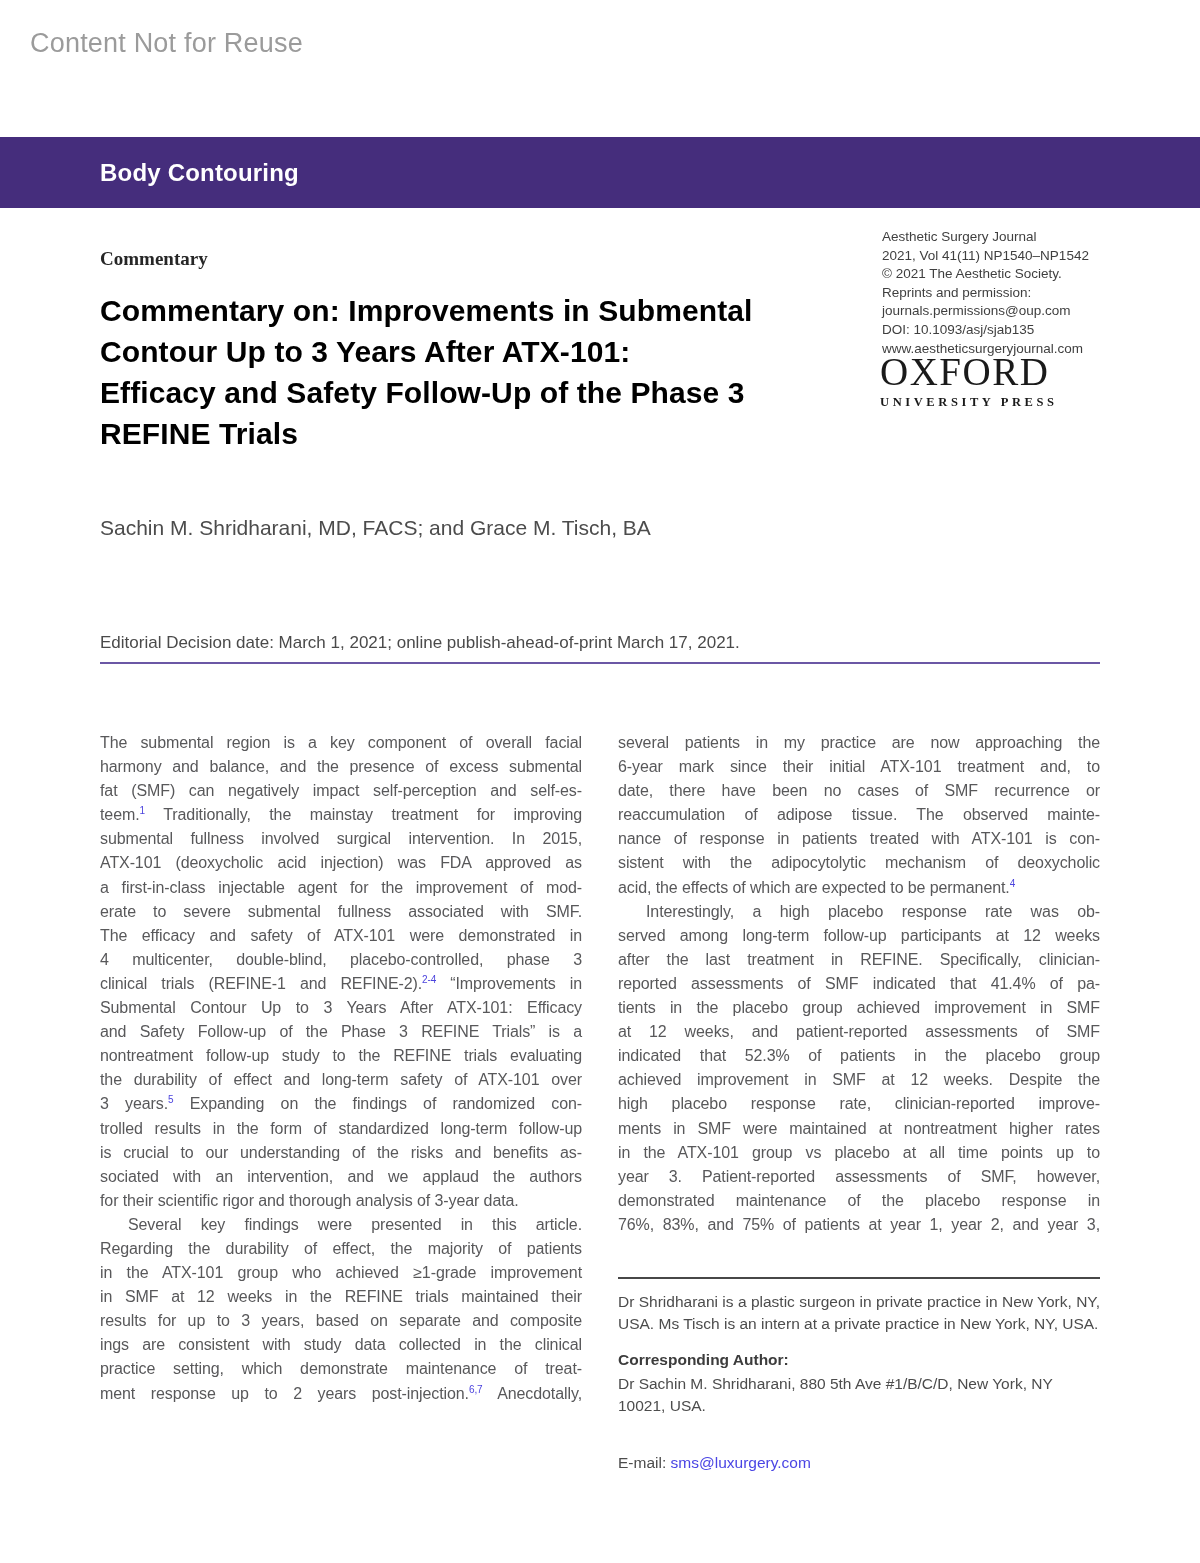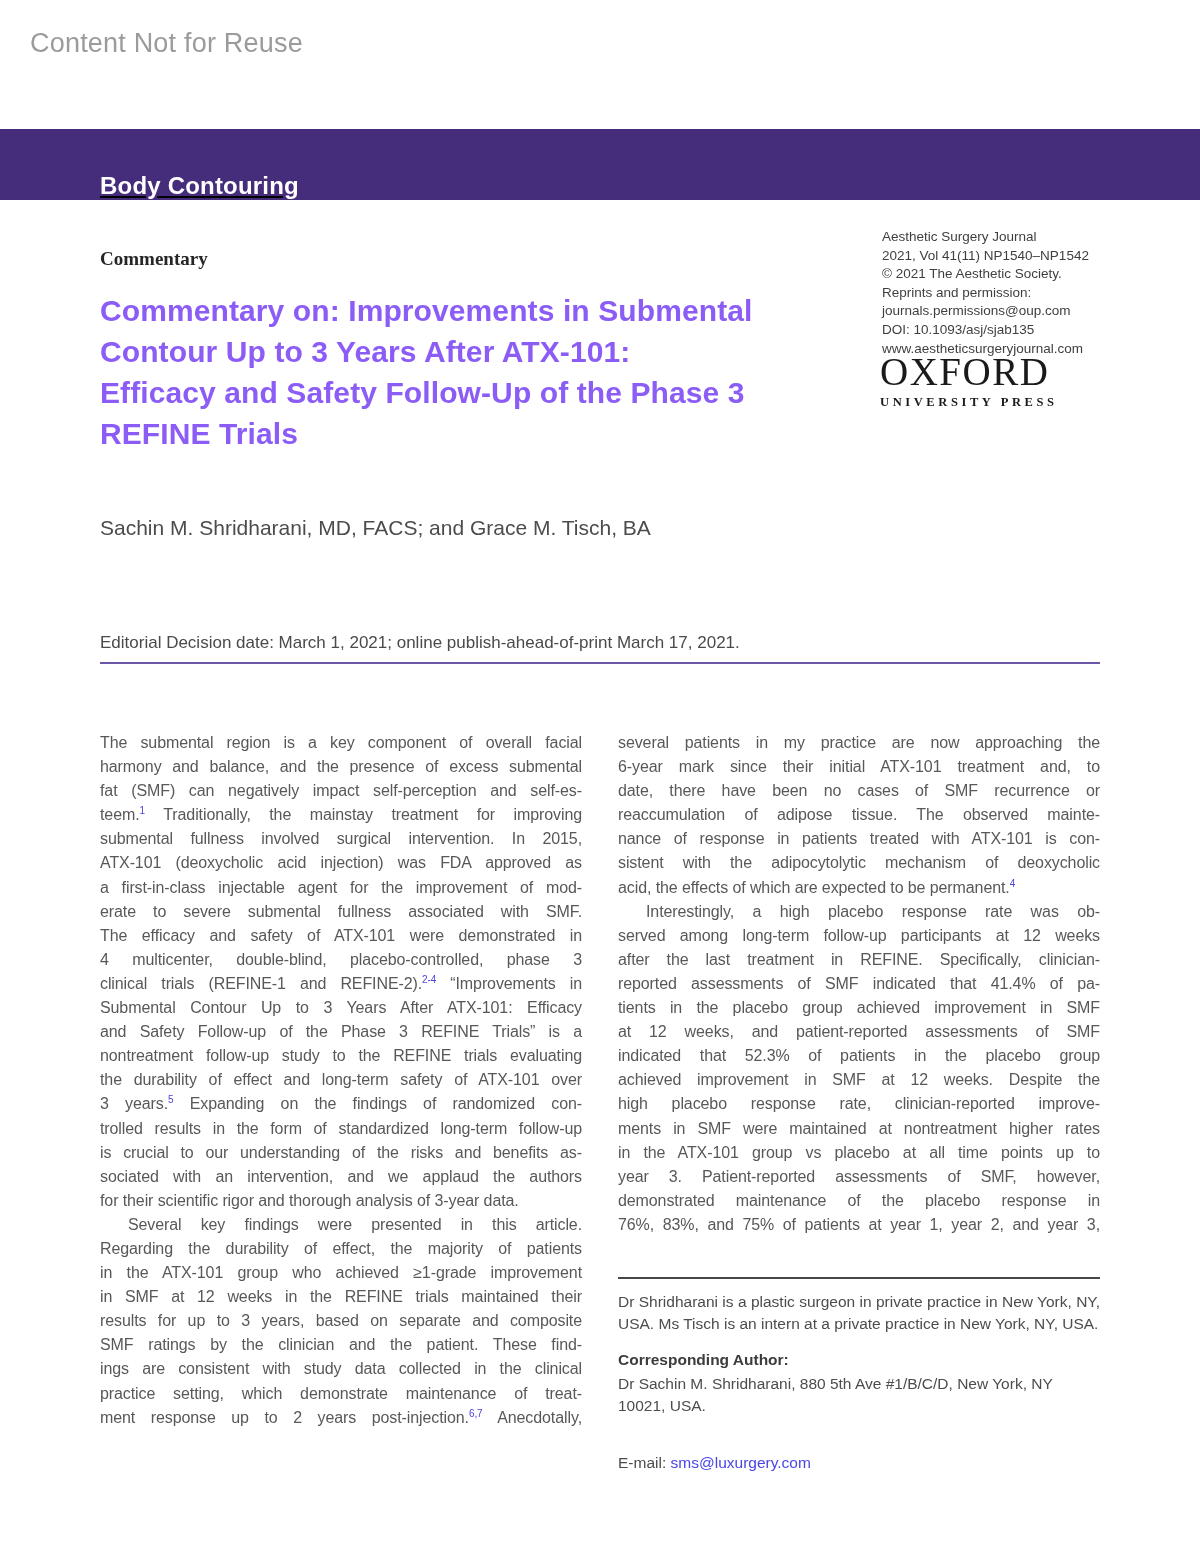--- a/index.html
+++ b/index.html
@@ -1,28 +1,28 @@
 <!DOCTYPE html>
 <html lang="en"><head>
 <meta charset="utf-8">
 <style>
   html,body{margin:0;padding:0;background:#ffffff;}
   .page{position:relative;width:1200px;height:1563px;background:#ffffff;overflow:hidden;
         font-family:"Liberation Sans",sans-serif;}
 
   .watermark{position:absolute;left:30px;top:28px;font-size:27px;color:#9b9b9b;letter-spacing:.2px;}
 
-  .banner{position:absolute;left:0;top:129px;width:1200px;height:71px;background:#452d7c;
-          display:flex;align-items:flex-end;text-decoration:underline;}
+  .banner{position:absolute;left:0;top:137px;width:1200px;height:71px;background:#452d7c;
+          display:flex;align-items:center;}
   .banner-label{margin-left:100px;color:#ffffff;font-size:24px;font-weight:bold;letter-spacing:.2px;}
 
   .kicker{position:absolute;left:100px;top:248px;font-size:19px;font-weight:bold;color:#262626;font-family:Liberation Serif, serif;}
 
   .title{position:absolute;left:100px;top:290px;width:790px;font-size:30px;font-weight:bold;
-         color:#8b5cf6;line-height:41px;letter-spacing:.1px;}
+         color:#000000;line-height:41px;letter-spacing:.1px;}
 
   .journal-info{position:absolute;left:882px;top:228px;width:300px;font-size:13.5px;
                 line-height:18.6px;color:#3f3f3f;}
   .oxford{position:absolute;left:880px;top:352px;width:300px;color:#1a1a1a;
           font-family:"Liberation Serif",serif;}
   .oxford-name{font-size:39px;letter-spacing:1.5px;line-height:40px;}
   .oxford-sub{font-size:12.5px;font-weight:bold;letter-spacing:3.6px;margin-top:3px;}
 
   .authors{position:absolute;left:100px;top:516px;font-size:21px;color:#4c4c4c;}
 
@@ -104,21 +104,20 @@
       <div class="bodyline just"><span>3 years.</span><sup class="supref">5</sup><span> Expanding on the findings of randomized con-</span></div>
       <div class="bodyline just"><span>trolled results in the form of standardized long-term follow-up</span></div>
       <div class="bodyline just"><span>is crucial to our understanding of the risks and benefits as-</span></div>
       <div class="bodyline just"><span>sociated with an intervention, and we applaud the authors</span></div>
       <div class="bodyline"><span>for their scientific rigor and thorough analysis of 3-year data.</span></div>
       <div class="bodyline just ind"><span>Several key findings were presented in this article.</span></div>
       <div class="bodyline just"><span>Regarding the durability of effect, the majority of patients</span></div>
       <div class="bodyline just"><span>in the ATX-101 group who achieved ≥1-grade improvement</span></div>
       <div class="bodyline just"><span>in SMF at 12 weeks in the REFINE trials maintained their</span></div>
       <div class="bodyline just"><span>results for up to 3 years, based on separate and composite</span></div>
-      <div class="bodyline just"><span>SMF ratings by the clinician and the patient. These find-</span></div>
       <div class="bodyline just"><span>ings are consistent with study data collected in the clinical</span></div>
       <div class="bodyline just"><span>practice setting, which demonstrate maintenance of treat-</span></div>
       <div class="bodyline just"><span>ment response up to 2 years post-injection.</span><sup class="supref">6,7</sup><span> Anecdotally,</span></div>
     </div>
   <div class="col col-right">
       <div class="bodyline just"><span>several patients in my practice are now approaching the</span></div>
       <div class="bodyline just"><span>6-year mark since their initial ATX-101 treatment and, to</span></div>
       <div class="bodyline just"><span>date, there have been no cases of SMF recurrence or</span></div>
       <div class="bodyline just"><span>reaccumulation of adipose tissue. The observed mainte-</span></div>
       <div class="bodyline just"><span>nance of response in patients treated with ATX-101 is con-</span></div>

